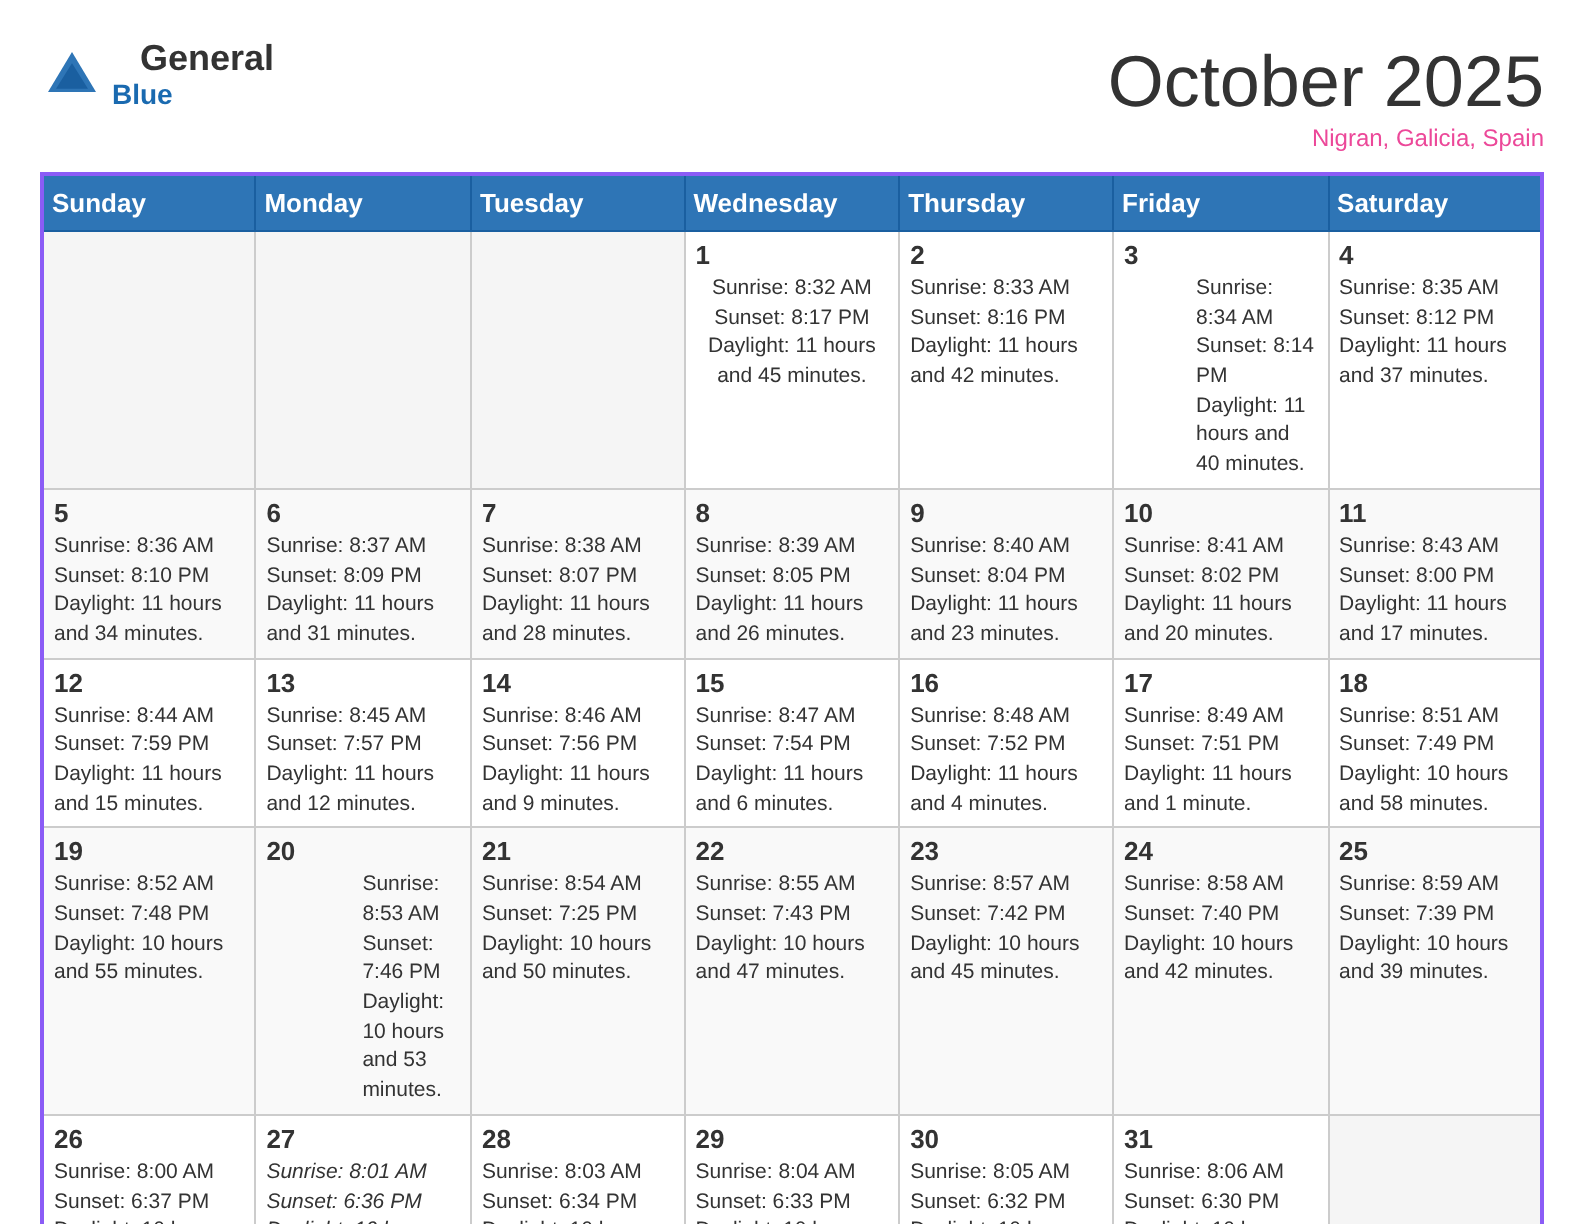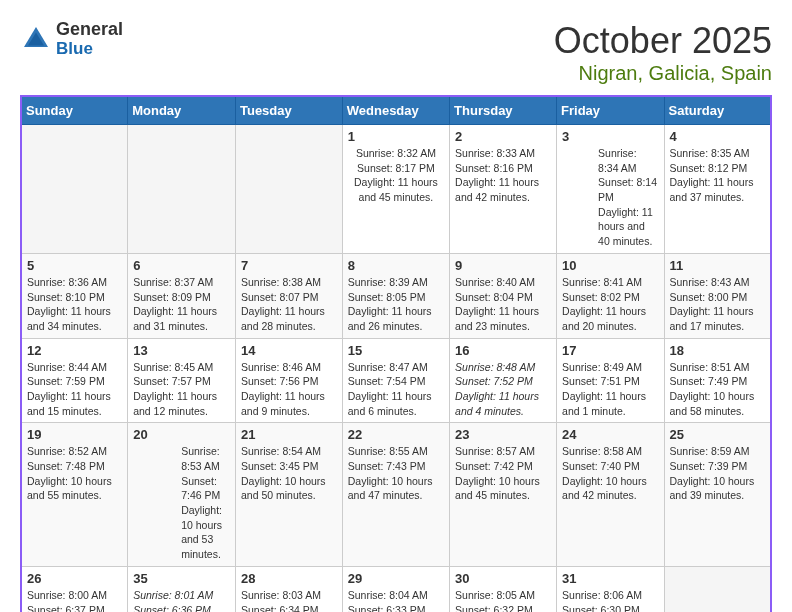--- a/index.html
+++ b/index.html
@@ -23,41 +23,42 @@
     }
     .logo-text {
       display: flex;
       flex-direction: column;
       line-height: 1.1;
     }
     .logo-general {
       font-size: 18px;
       font-weight: bold;
       color: #333;
+      margin-left: 14px;
     }
     .logo-blue {
-      font-size: 17px;
+      font-size: 14px;
       font-weight: bold;
       color: #1a6ab0;
     }
     .logo-icon {
       width: 32px;
       height: 32px;
     }
     .title-block {
       text-align: right;
     }
     .month-title {
       font-size: 36px;
       font-weight: 300;
       color: #333;
     }
     .location {
-      font-size: 20px;
-      color: #4d7c0f;
+      font-size: 12px;
+      color: #ec4899;
     }
     .calendar {
       width: 100%;
       border-collapse: collapse;
       border: 2px solid #8b5cf6;
     }
     .calendar th {
       background: #2e75b6;
       color: white;
       padding: 6px 4px;
@@ -219,21 +220,21 @@
 Daylight: 11 hours and 9 minutes.</div>
         </td>
         <td>
           <span class="day-number">15</span>
           <div class="day-info" style="white-space: pre-line;">Sunrise: 8:47 AM
 Sunset: 7:54 PM
 Daylight: 11 hours and 6 minutes.</div>
         </td>
         <td>
           <span class="day-number">16</span>
-          <div class="day-info" style="white-space: pre-line; font-style: italic;">Sunrise: 8:48 AM
+          <div class="day-info" style="white-space: pre-line;">Sunrise: 8:48 AM
 Sunset: 7:52 PM
 Daylight: 11 hours and 4 minutes.</div>
         </td>
         <td>
           <span class="day-number">17</span>
           <div class="day-info" style="white-space: pre-line;">Sunrise: 8:49 AM
 Sunset: 7:51 PM
 Daylight: 11 hours and 1 minute.</div>
         </td>
         <td>
@@ -252,21 +253,21 @@
         </td>
         <td>
           <span class="day-number">20</span>
           <div class="day-info" style="white-space: pre-line; margin-left: 48px;">Sunrise: 8:53 AM
 Sunset: 7:46 PM
 Daylight: 10 hours and 53 minutes.</div>
         </td>
         <td>
           <span class="day-number">21</span>
           <div class="day-info" style="white-space: pre-line;">Sunrise: 8:54 AM
-Sunset: 3:45 PM
+Sunset: 7:25 PM
 Daylight: 10 hours and 50 minutes.</div>
         </td>
         <td>
           <span class="day-number">22</span>
           <div class="day-info" style="white-space: pre-line;">Sunrise: 8:55 AM
 Sunset: 7:43 PM
 Daylight: 10 hours and 47 minutes.</div>
         </td>
         <td>
           <span class="day-number">23</span>
@@ -288,21 +289,21 @@
         </td>
       </tr>
       <tr>
         <td>
           <span class="day-number">26</span>
           <div class="day-info" style="white-space: pre-line;">Sunrise: 8:00 AM
 Sunset: 6:37 PM
 Daylight: 10 hours and 37 minutes.</div>
         </td>
         <td>
-          <span class="day-number">35</span>
+          <span class="day-number">27</span>
           <div class="day-info" style="white-space: pre-line; font-style: italic;">Sunrise: 8:01 AM
 Sunset: 6:36 PM
 Daylight: 10 hours and 34 minutes.</div>
         </td>
         <td>
           <span class="day-number">28</span>
           <div class="day-info" style="white-space: pre-line;">Sunrise: 8:03 AM
 Sunset: 6:34 PM
 Daylight: 10 hours and 31 minutes.</div>
         </td>

